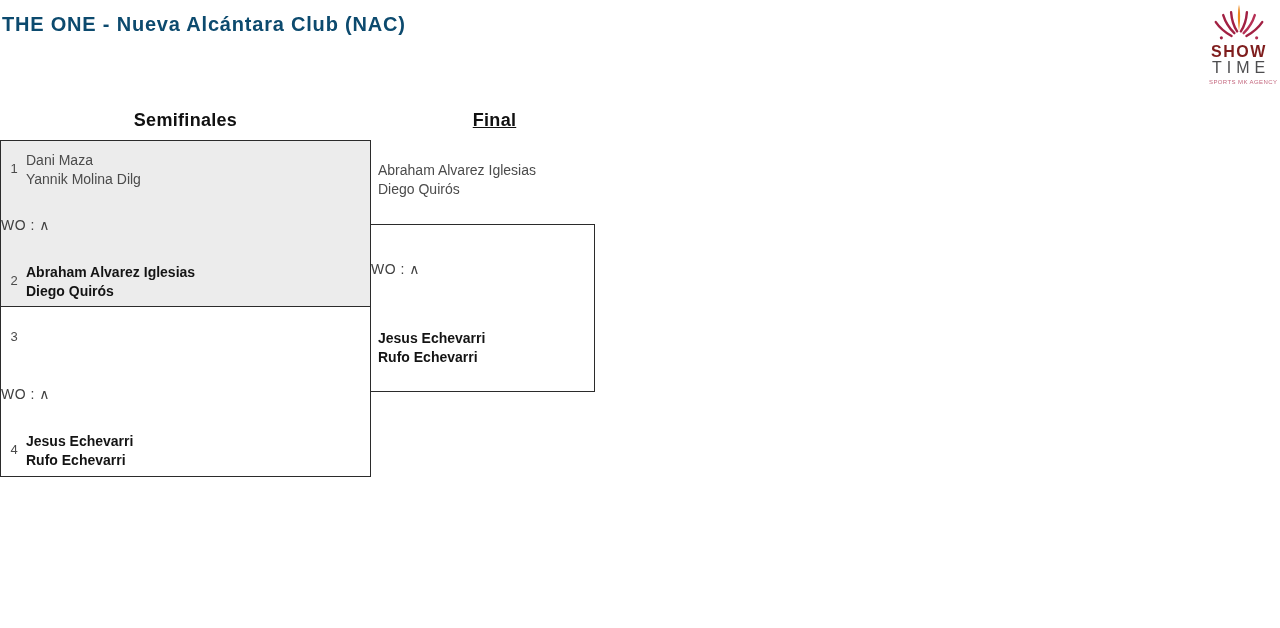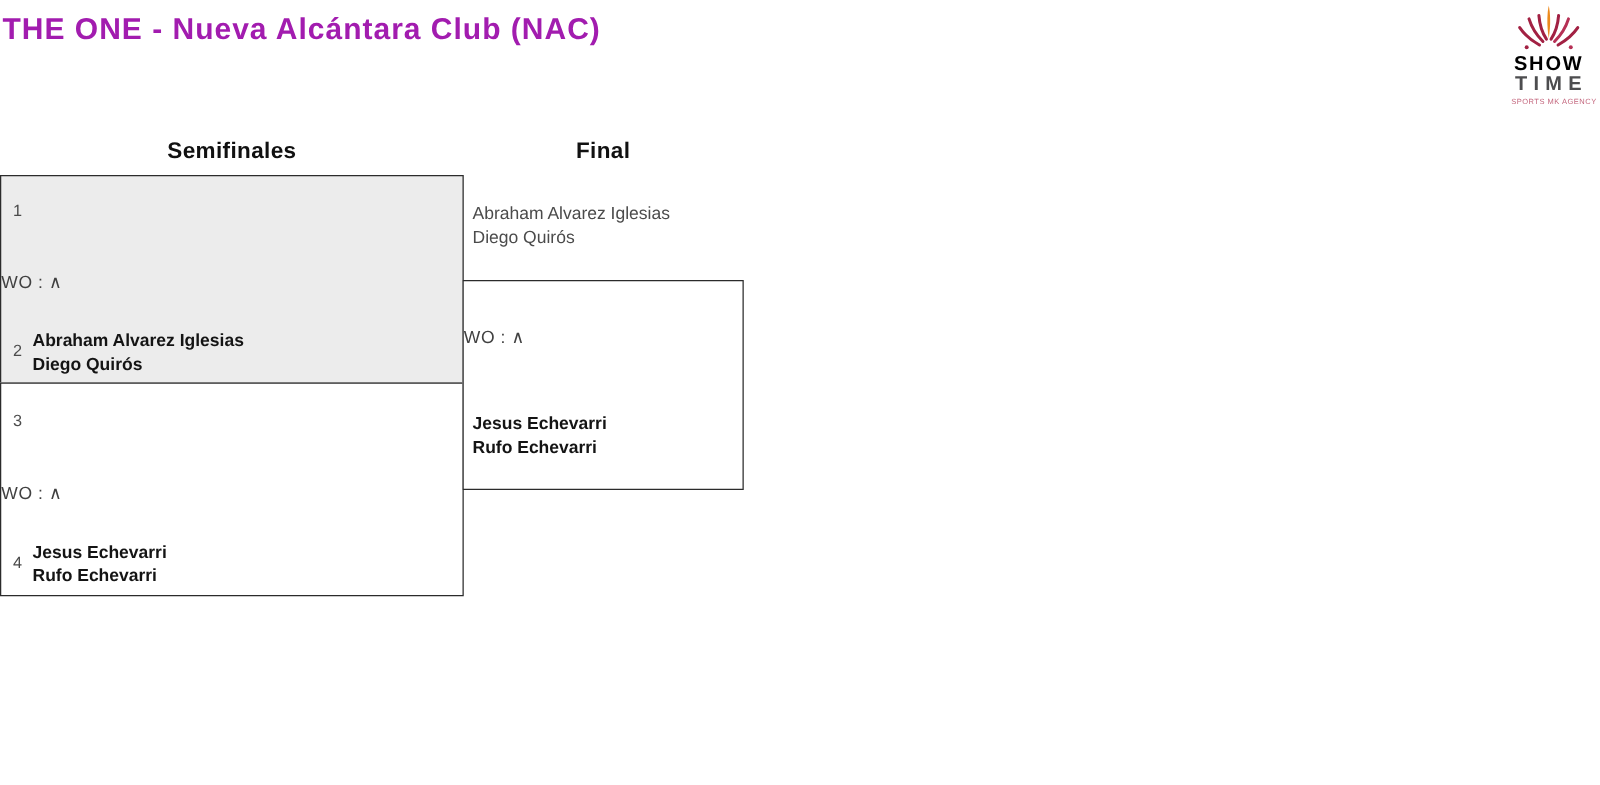--- a/index.html
+++ b/index.html
@@ -1,27 +1,27 @@
 <!DOCTYPE html>
 <html><head>
 <meta charset="utf-8">
 <style>
   * { margin:0; padding:0; box-sizing:border-box; }
   html,body { width:1280px; height:628px; background:#ffffff; overflow:hidden; }
   body { position:relative; font-family:"Liberation Sans", sans-serif; color:#141414; }
 
   
-  .page-title { position:absolute; left:2px; top:7px; font-size:24px; font-weight:700;
-                letter-spacing:0.8px; line-height:34px; color:#a21caf; }
+  .page-title { position:absolute; left:2px; top:7px; font-size:20px; font-weight:700;
+                letter-spacing:0.8px; line-height:34px; color:#0c4a6e; }
 
   
   .round-header { position:absolute; top:110px; font-size:18px; font-weight:700;
                   letter-spacing:0.3px; text-align:center; color:#111; }
   #hdr-semifinales { left:0; width:371px; }
-  #hdr-final { left:370px; width:225px; }
+  #hdr-final { left:382px; width:225px;text-decoration:underline; }
 
   
   .match { position:absolute; border:1px solid #2b2b2b; }
   #match-sf1 { left:0; top:140px; width:371px; height:167px; background:#ececec; }
   #match-sf2 { left:0; top:306px; width:371px; height:171px; background:#ffffff; }
   #match-final { left:370px; top:224px; width:225px; height:168px; background:#ffffff; }
 
   .seed { position:absolute; left:5px; width:16px; text-align:center;
           font-size:13px; line-height:19px; color:#4b4b4b; }
   .team { position:absolute; left:25px; font-size:14px; line-height:19px; color:#4b4b4b; }
@@ -31,23 +31,23 @@
 
   
   .finalist { position:absolute; left:378px; font-size:14px; line-height:19px; color:#4b4b4b; }
   .finalist.winner { font-weight:700; color:#141414; }
   #finalist-1 { top:161px; }
   #finalist-2 { top:329px; }
 
   
   .logo { position:absolute; left:1209px; top:3px; width:60px; text-align:center; }
   .logo svg { display:block; margin:0 auto; }
-  .logo-word1 { font-size:16px; font-weight:700; letter-spacing:1.5px; color:#000000;
+  .logo-word1 { font-size:16px; font-weight:700; letter-spacing:1.5px; color:#7f1d1d;
                 line-height:16px; margin-top:1px; }
-  .logo-word2 { font-size:16px; font-weight:700; letter-spacing:5px; color:#4d4d4f;
+  .logo-word2 { font-size:16px; font-weight:400; letter-spacing:5px; color:#4d4d4f;
                 line-height:16px; margin-left:3px;text-align:right; }
   .logo-tagline { font-size:6px; letter-spacing:0.4px; color:#c4677e; line-height:8px;
                   margin-top:2px; white-space:nowrap; }
 </style>
 </head>
 <body>
 
 <div class="page-title">
   <div>THE ONE - Nueva Alcántara Club (NAC)</div>
 </div>
@@ -67,20 +67,24 @@
   <div class="logo-word1">SHOW</div>
   <div class="logo-word2">TIME</div>
   <div class="logo-tagline">SPORTS MK AGENCY</div>
 </div>
 
 <div class="round-header" id="hdr-semifinales">Semifinales</div>
 <div class="round-header" id="hdr-final">Final</div>
 
 <div class="match" id="match-sf1">
   <div class="seed" style="top:18px">1</div>
+  <div class="team" style="top:10px">
+    <div>Dani Maza</div>
+    <div>Yannik Molina Dilg</div>
+  </div>
   <div class="wo" style="top:75px">WO : ∧</div>
   <div class="seed" style="top:130px">2</div>
   <div class="team winner" style="top:122px">
     <div>Abraham Alvarez Iglesias</div>
     <div>Diego Quirós</div>
   </div>
 </div>
 
 <div class="match" id="match-sf2">
   <div class="seed" style="top:20px">3</div>

